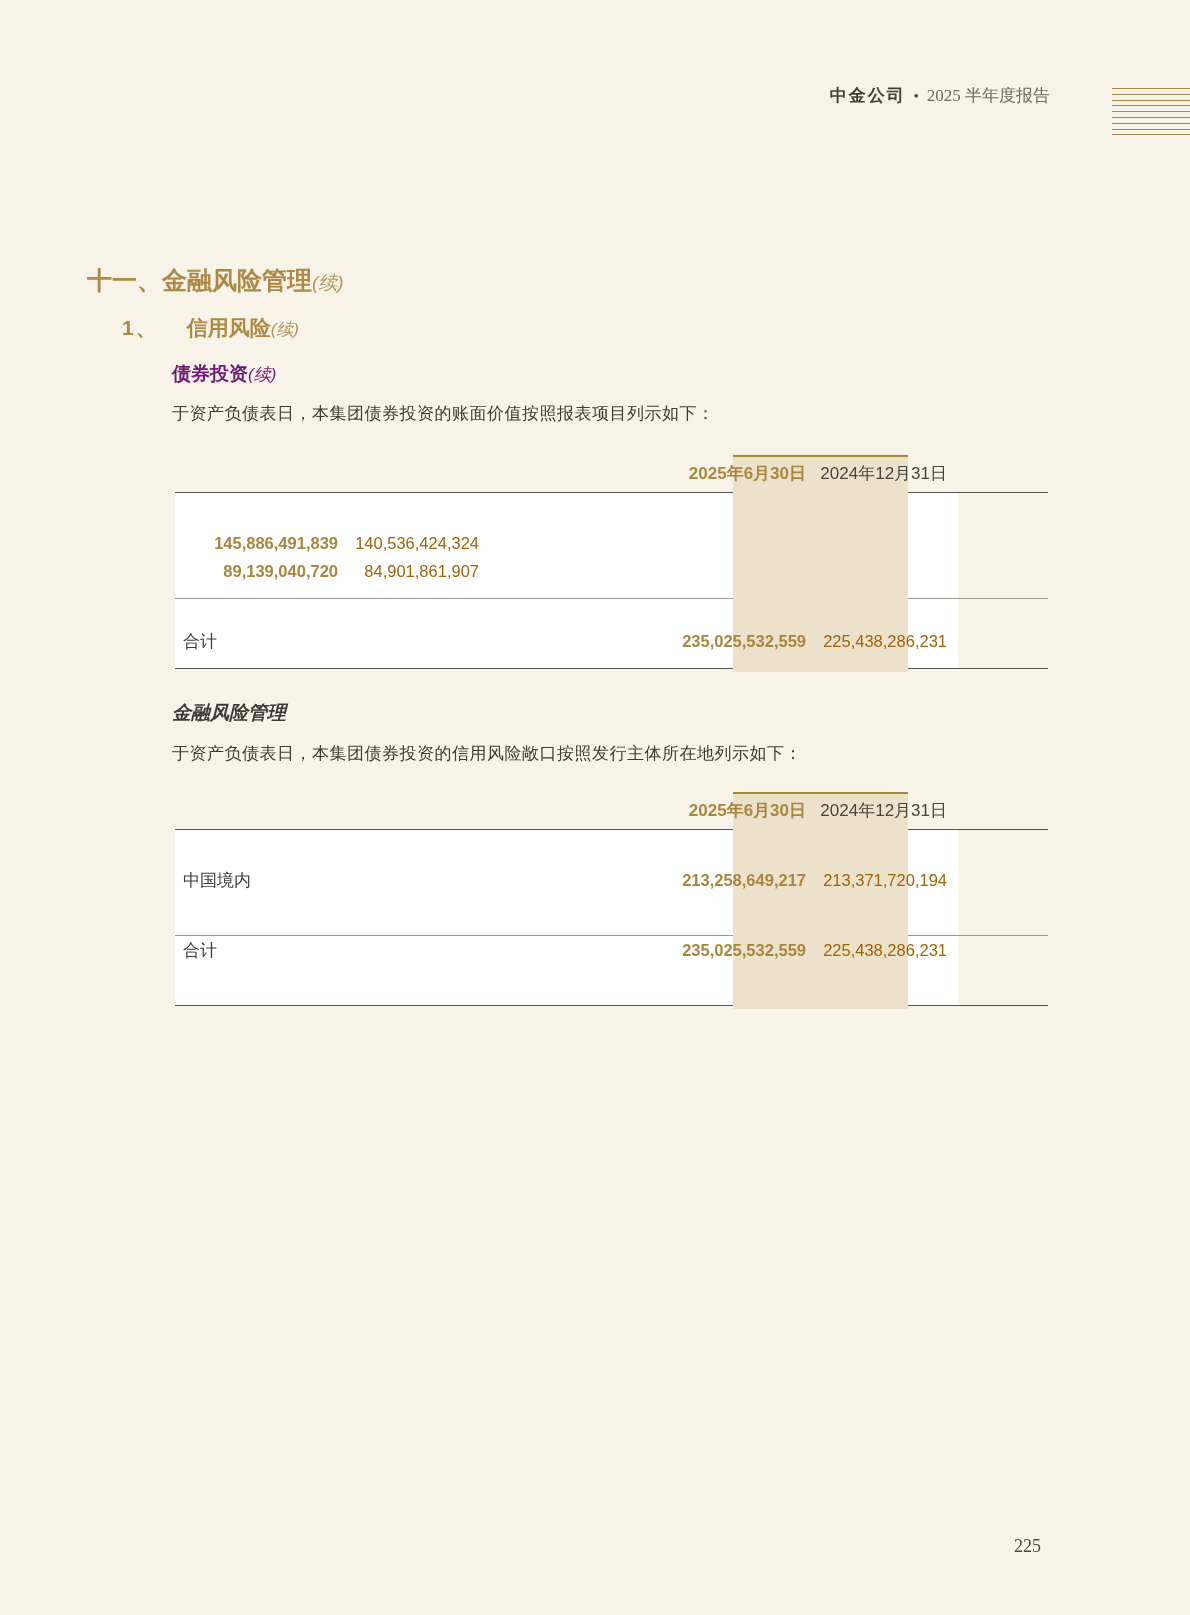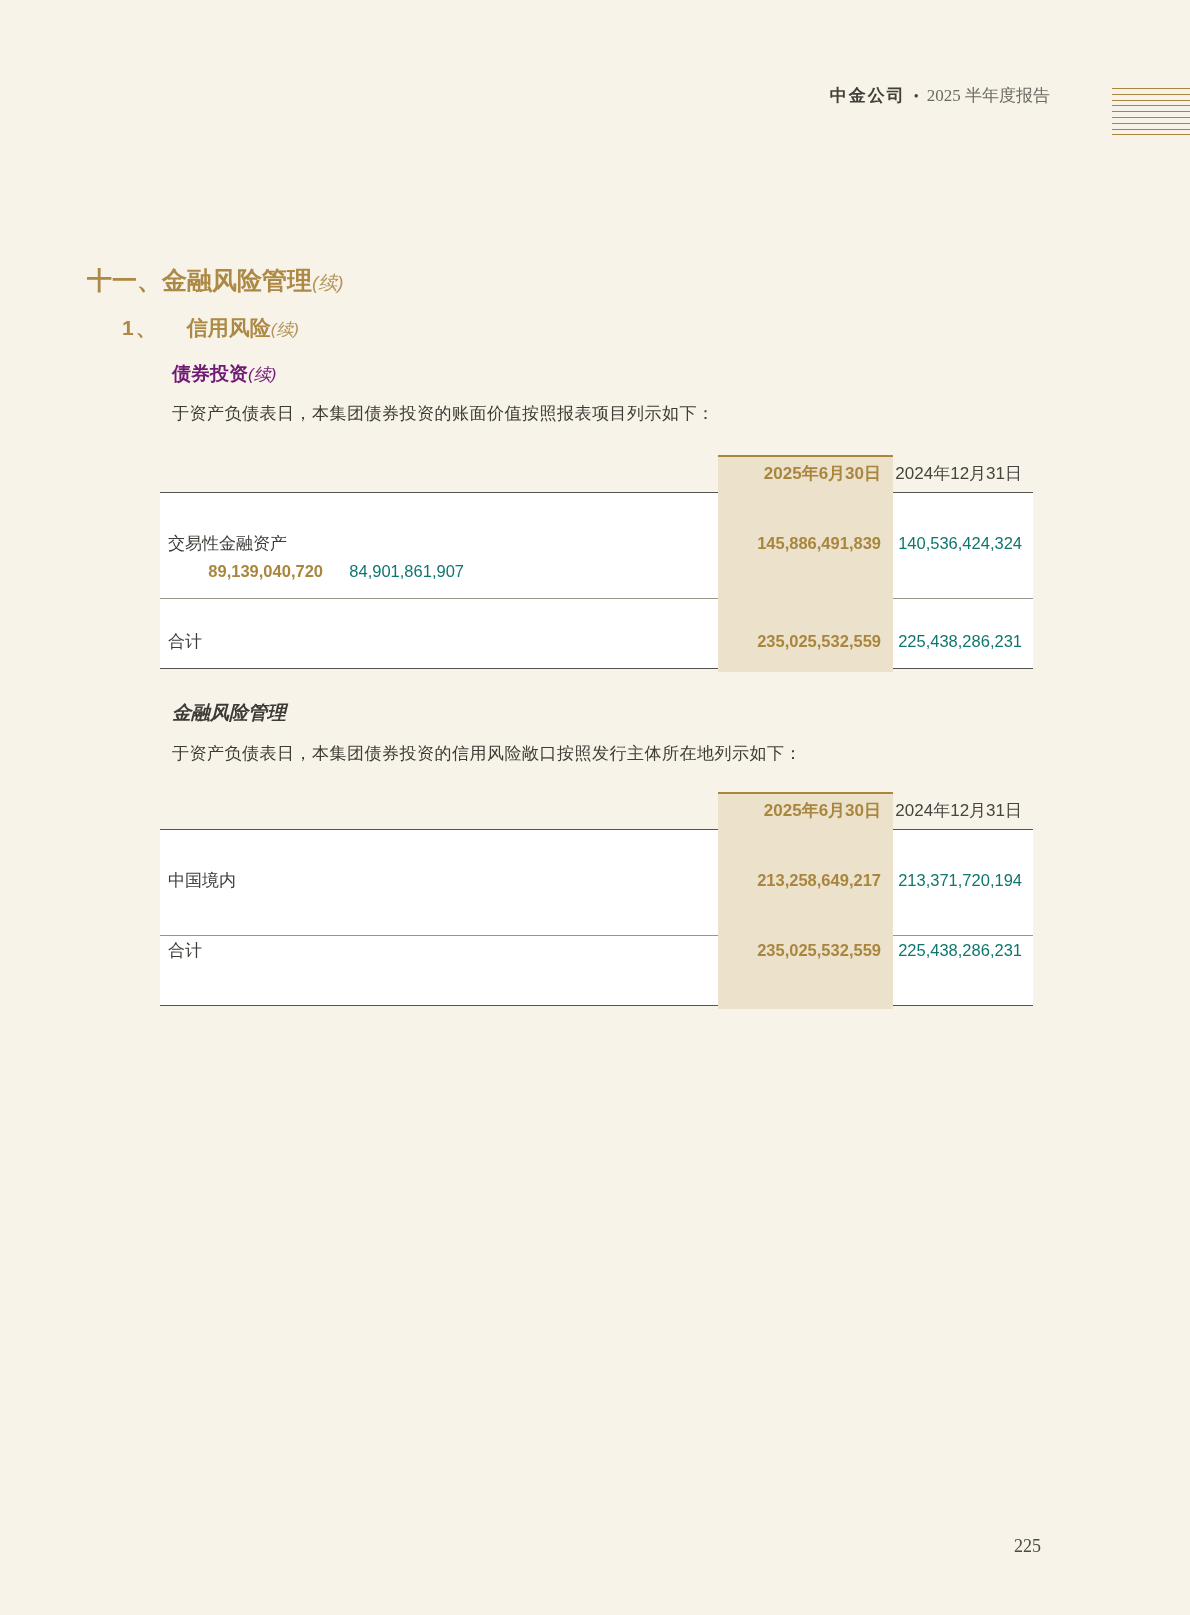--- a/index.html
+++ b/index.html
@@ -40,21 +40,21 @@
   }
   .bond-heading .cont { font-weight:normal; font-style:italic; font-size:17px; }
   .exposure-heading {
     position:absolute; top:700px; left:172px;
     font-size:19px; font-weight:bold; font-style:italic; color:#3c3b36;
   }
   .para { position:absolute; left:172px; font-size:17px; color:#3c3b36; letter-spacing:0.5px; white-space:nowrap; }
   .para.p1 { top:402px; }
   .para.p2 { top:742px; }
   
-  .fin-table { position:absolute; left:160px; width:873px; height:213px; }
+  .fin-table { position:absolute; left:175px; width:783px; height:213px; }
   .fin-table .layer-white { position:absolute; top:37px; left:0; right:0; bottom:0; background:#ffffff; }
   .fin-table .layer-beige {
     position:absolute; top:0; bottom:-4px; left:558px; width:175px;
     background:#ece1cb; border-top:2px solid #a8863d; box-sizing:border-box;
   }
   .fin-table .rule { position:absolute; height:1px; }
   .fin-table .rule.seg-left  { left:0; width:558px; }
   .fin-table .rule.seg-right { left:733px; width:140px; }
   .fin-table .rule.dark  { background:#55534b; }
   .fin-table .rule.light { background:#979489; }
@@ -69,21 +69,21 @@
   .row.spacer-c { height:29px; }
   .row.total   { height:28px; }
   .cell-label { flex:1; padding-left:8px; font-size:17px; color:#3c3b36; }
   .cell-hl {
     width:175px; box-sizing:border-box; text-align:right; padding-right:12px;
     font-weight:bold; color:#a8863d; font-size:16.5px;
   }
   .row.header .cell-hl { font-size:17px; }
   .cell-prev {
     width:140px; box-sizing:border-box; text-align:right; padding-right:11px;
-    color:#0f766e; font-size:16.5px;
+    color:#a16207; font-size:16.5px;
   }
   .row.header .cell-prev { color:#45443f; font-size:17px; }
   .tbl-1 { top:455px; }
   .tbl-2 { top:792px; }
   
   .page-number {
     position:absolute; top:1536px; left:1014px;
     font-family:"Liberation Serif", serif; font-size:18px; color:#4a4943;
   }
 </style>
@@ -119,21 +119,20 @@
   <div class="rule dark seg-left r-bottom"></div>
   <div class="rule dark seg-right r-bottom"></div>
 
   <div class="row header">
     <div class="cell-label"></div>
     <div class="cell-hl">2025年6月30日</div>
     <div class="cell-prev">2024年12月31日</div>
   </div>
   <div class="row spacer-a"></div>
   <div class="row data">
-    <div class="cell-label">交易性金融资产</div>
     <div class="cell-hl">145,886,491,839</div>
     <div class="cell-prev">140,536,424,324</div>
   </div>
   <div class="row data">
     <div class="cell-hl">89,139,040,720</div>
     <div class="cell-prev">84,901,861,907</div>
   </div>
   <div class="row spacer-b"></div>
   <div class="row spacer-c"></div>
   <div class="row total">

